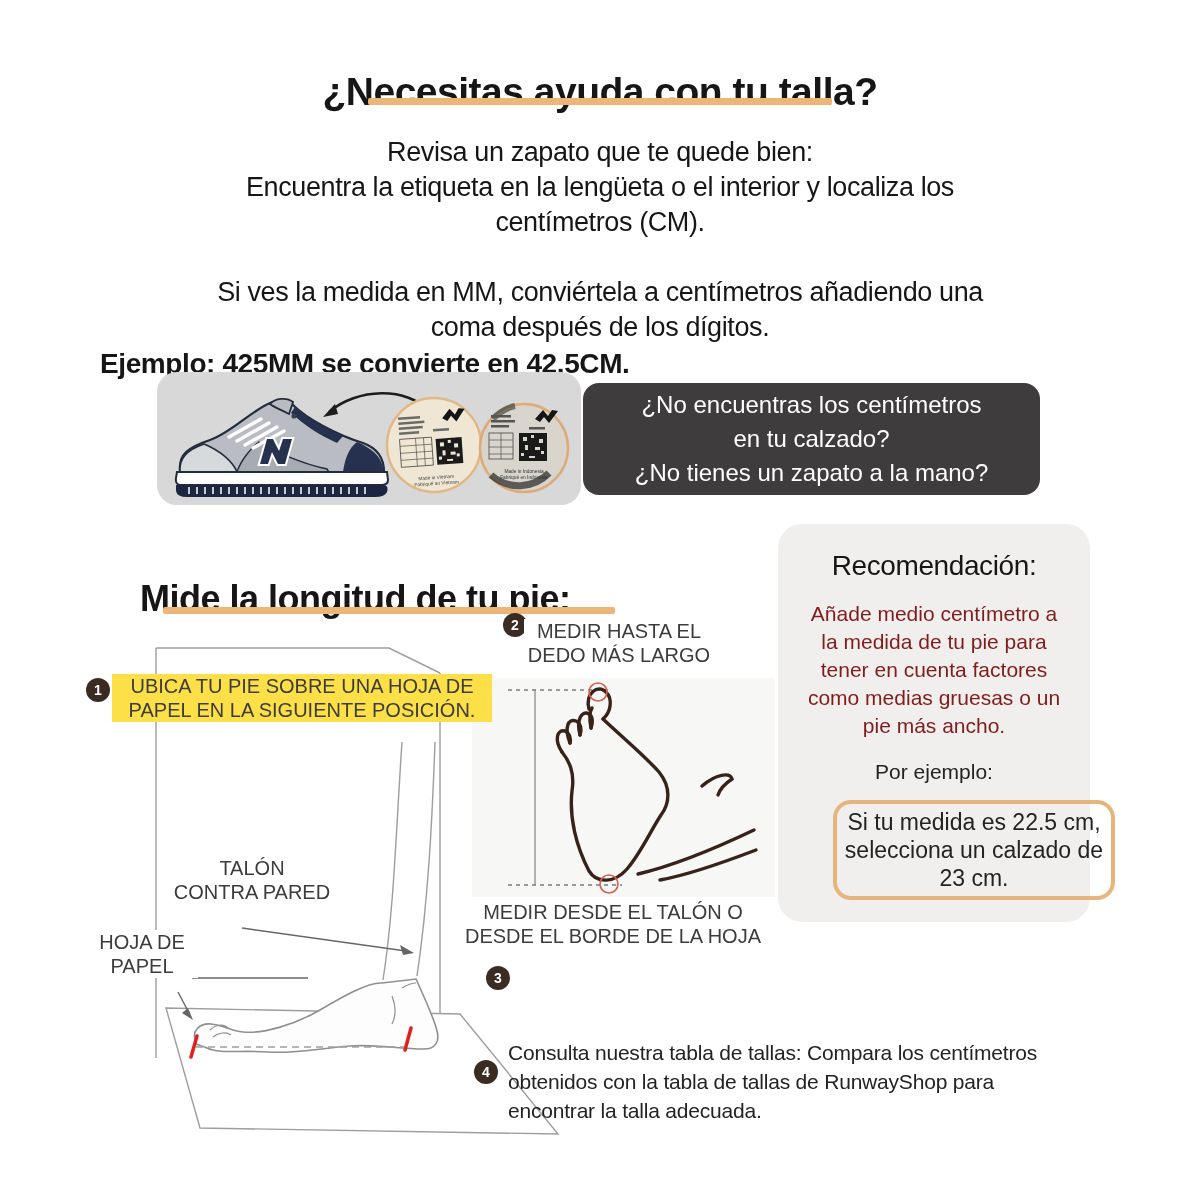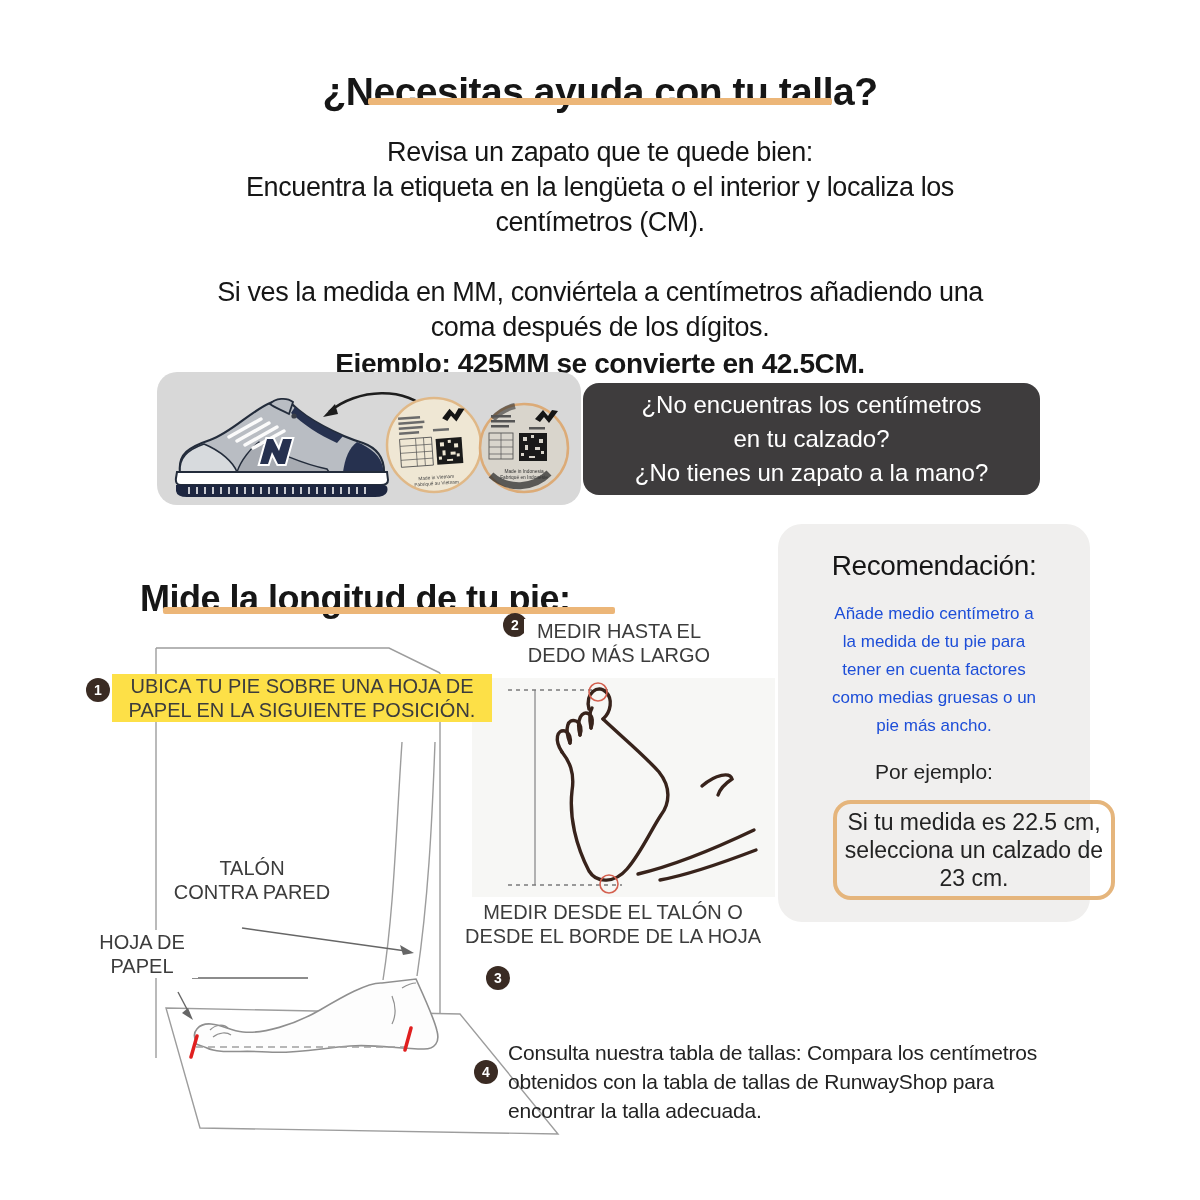--- a/index.html
+++ b/index.html
@@ -7,21 +7,21 @@
         font-family:"Liberation Sans",sans-serif;color:#161616;}
   .abs{position:absolute;}
   .pre{white-space:pre-line;}
 
   
   .title{left:0;top:44px;width:1200px;font-size:39px;font-weight:800;letter-spacing:-.5px;text-align:center;}
   .rule{height:7px;background:#ecb678;border-radius:2px;}
   .rule-title{left:368px;top:98px;width:464px;}
   .intro{left:100px;top:108px;width:1000px;font-size:27px;line-height:35px;text-align:center;letter-spacing:-.4px;}
   .mm{left:100px;top:248px;width:1000px;font-size:27px;line-height:35px;text-align:center;letter-spacing:-.4px;}
-  .mm-example{left:100px;top:320px;width:1000px;font-size:28px;font-weight:800;text-align:center;letter-spacing:-.4px;}
+  .mm-example{left:100px;top:320px;width:1000px;font-size:28px;font-weight:800;text-align:left;letter-spacing:-.4px;}
 
   
   .shoe-panel{left:157px;top:372px;width:424px;height:133px;background:#d8d8d8;border-radius:20px;}
   .banner{left:583px;top:383px;width:457px;height:112px;background:#3e3c3d;border-radius:16px;
           color:#fff;font-size:24px;line-height:34px;display:flex;align-items:center;justify-content:center;text-align:center;}
 
   
   .measure-heading{left:140px;top:548px;width:560px;font-size:36px;font-weight:800;letter-spacing:-.5px;}
   .rule-measure{left:163px;top:607px;width:452px;}
 
@@ -41,21 +41,21 @@
   .step3-circle{left:486px;top:966px;}
   .step3-text{left:522px;top:960px;width:580px;}
   .step4-circle{left:474px;top:1060px;}
   .step4-text{left:508px;top:1038px;width:600px;}
 
   .foot-top-panel{left:472px;top:678px;width:303px;height:219px;background:#f7f7f5;}
 
   
   .reco-panel{left:778px;top:524px;width:312px;height:398px;background:#f0efee;border-radius:24px;}
   .reco-heading{left:0;top:26px;width:312px;font-size:28px;font-weight:400;text-align:center;letter-spacing:-.4px;}
-  .reco-body{left:0;top:76px;width:312px;font-size:17px;line-height:28px;text-align:center;color:#1d4ed8;}
+  .reco-body{left:0;top:76px;width:312px;font-size:21px;line-height:28px;text-align:center;color:#7f1d1d;}
   .reco-example-label{left:0;top:236px;width:312px;font-size:21px;text-align:center;color:#232323;}
   .reco-example-box{left:15px;top:276px;width:274px;height:92px;border:4px solid #e5b57c;border-radius:18px;
                     font-size:23px;line-height:28px;display:flex;align-items:center;justify-content:center;text-align:center;color:#232323;margin-left:40px;}
   svg text{font-family:"Liberation Sans",sans-serif;}
 </style>
 </head>
 <body>
 
 <div class="page">
 

